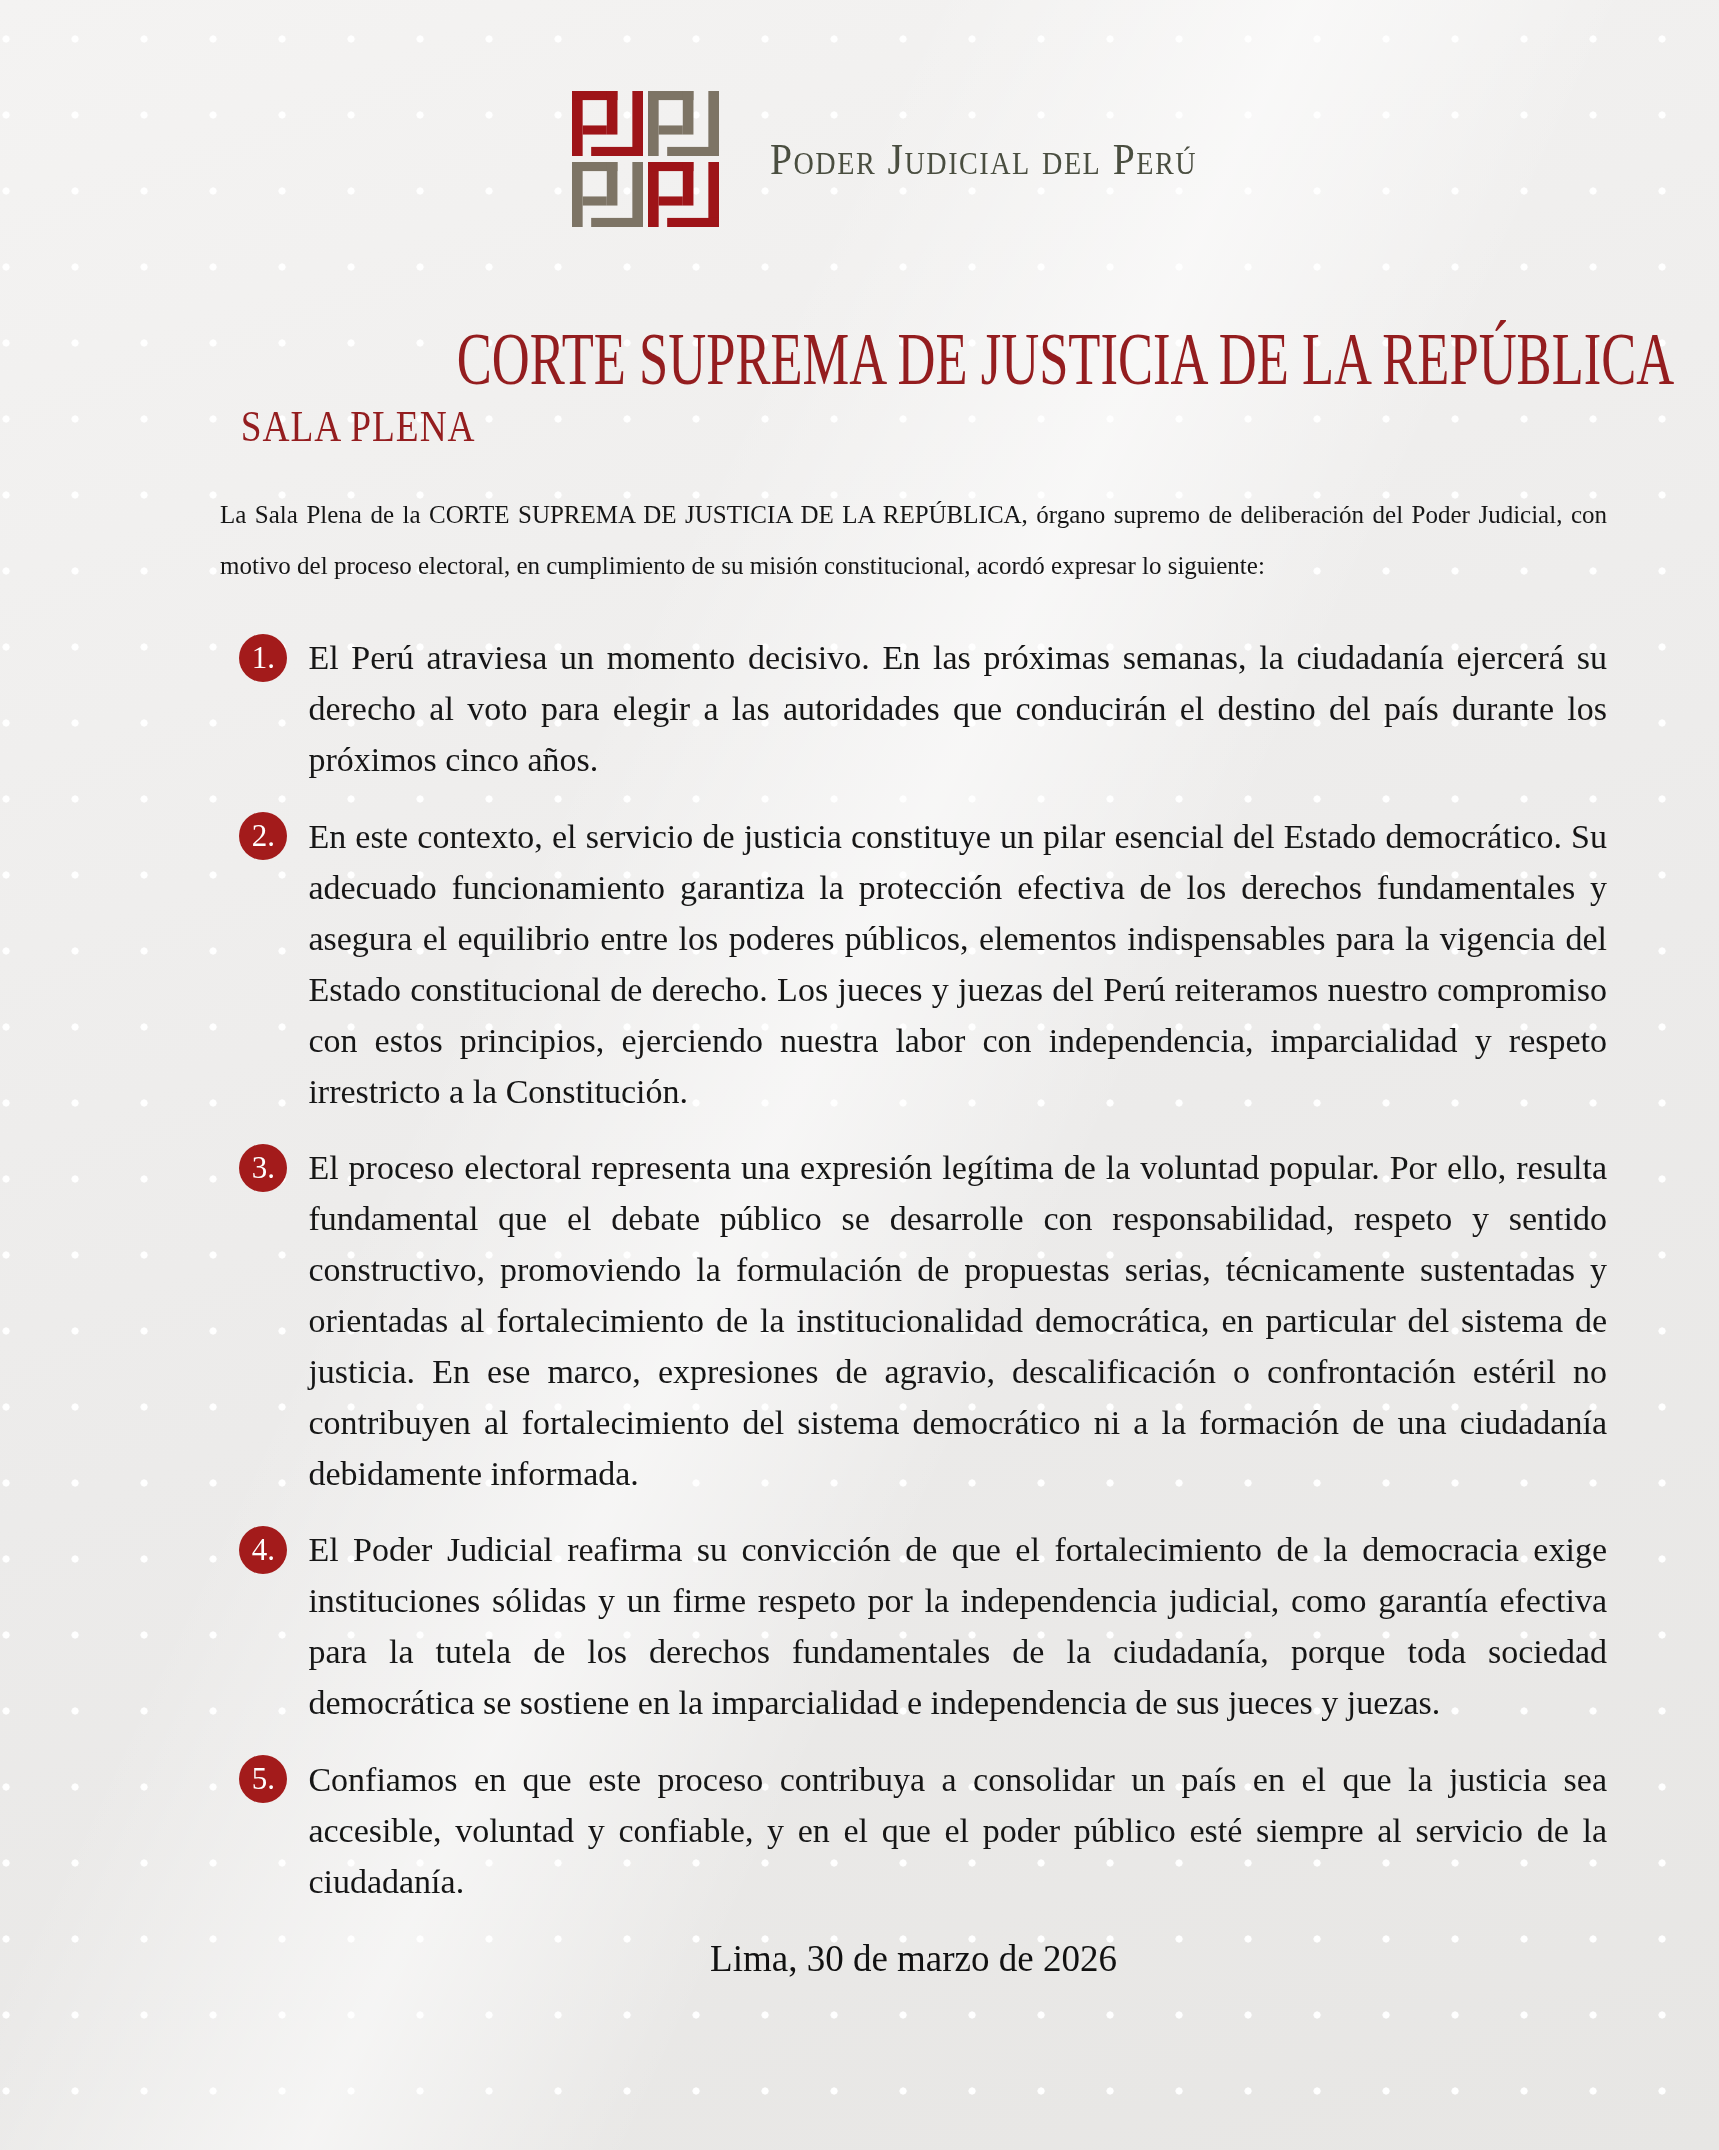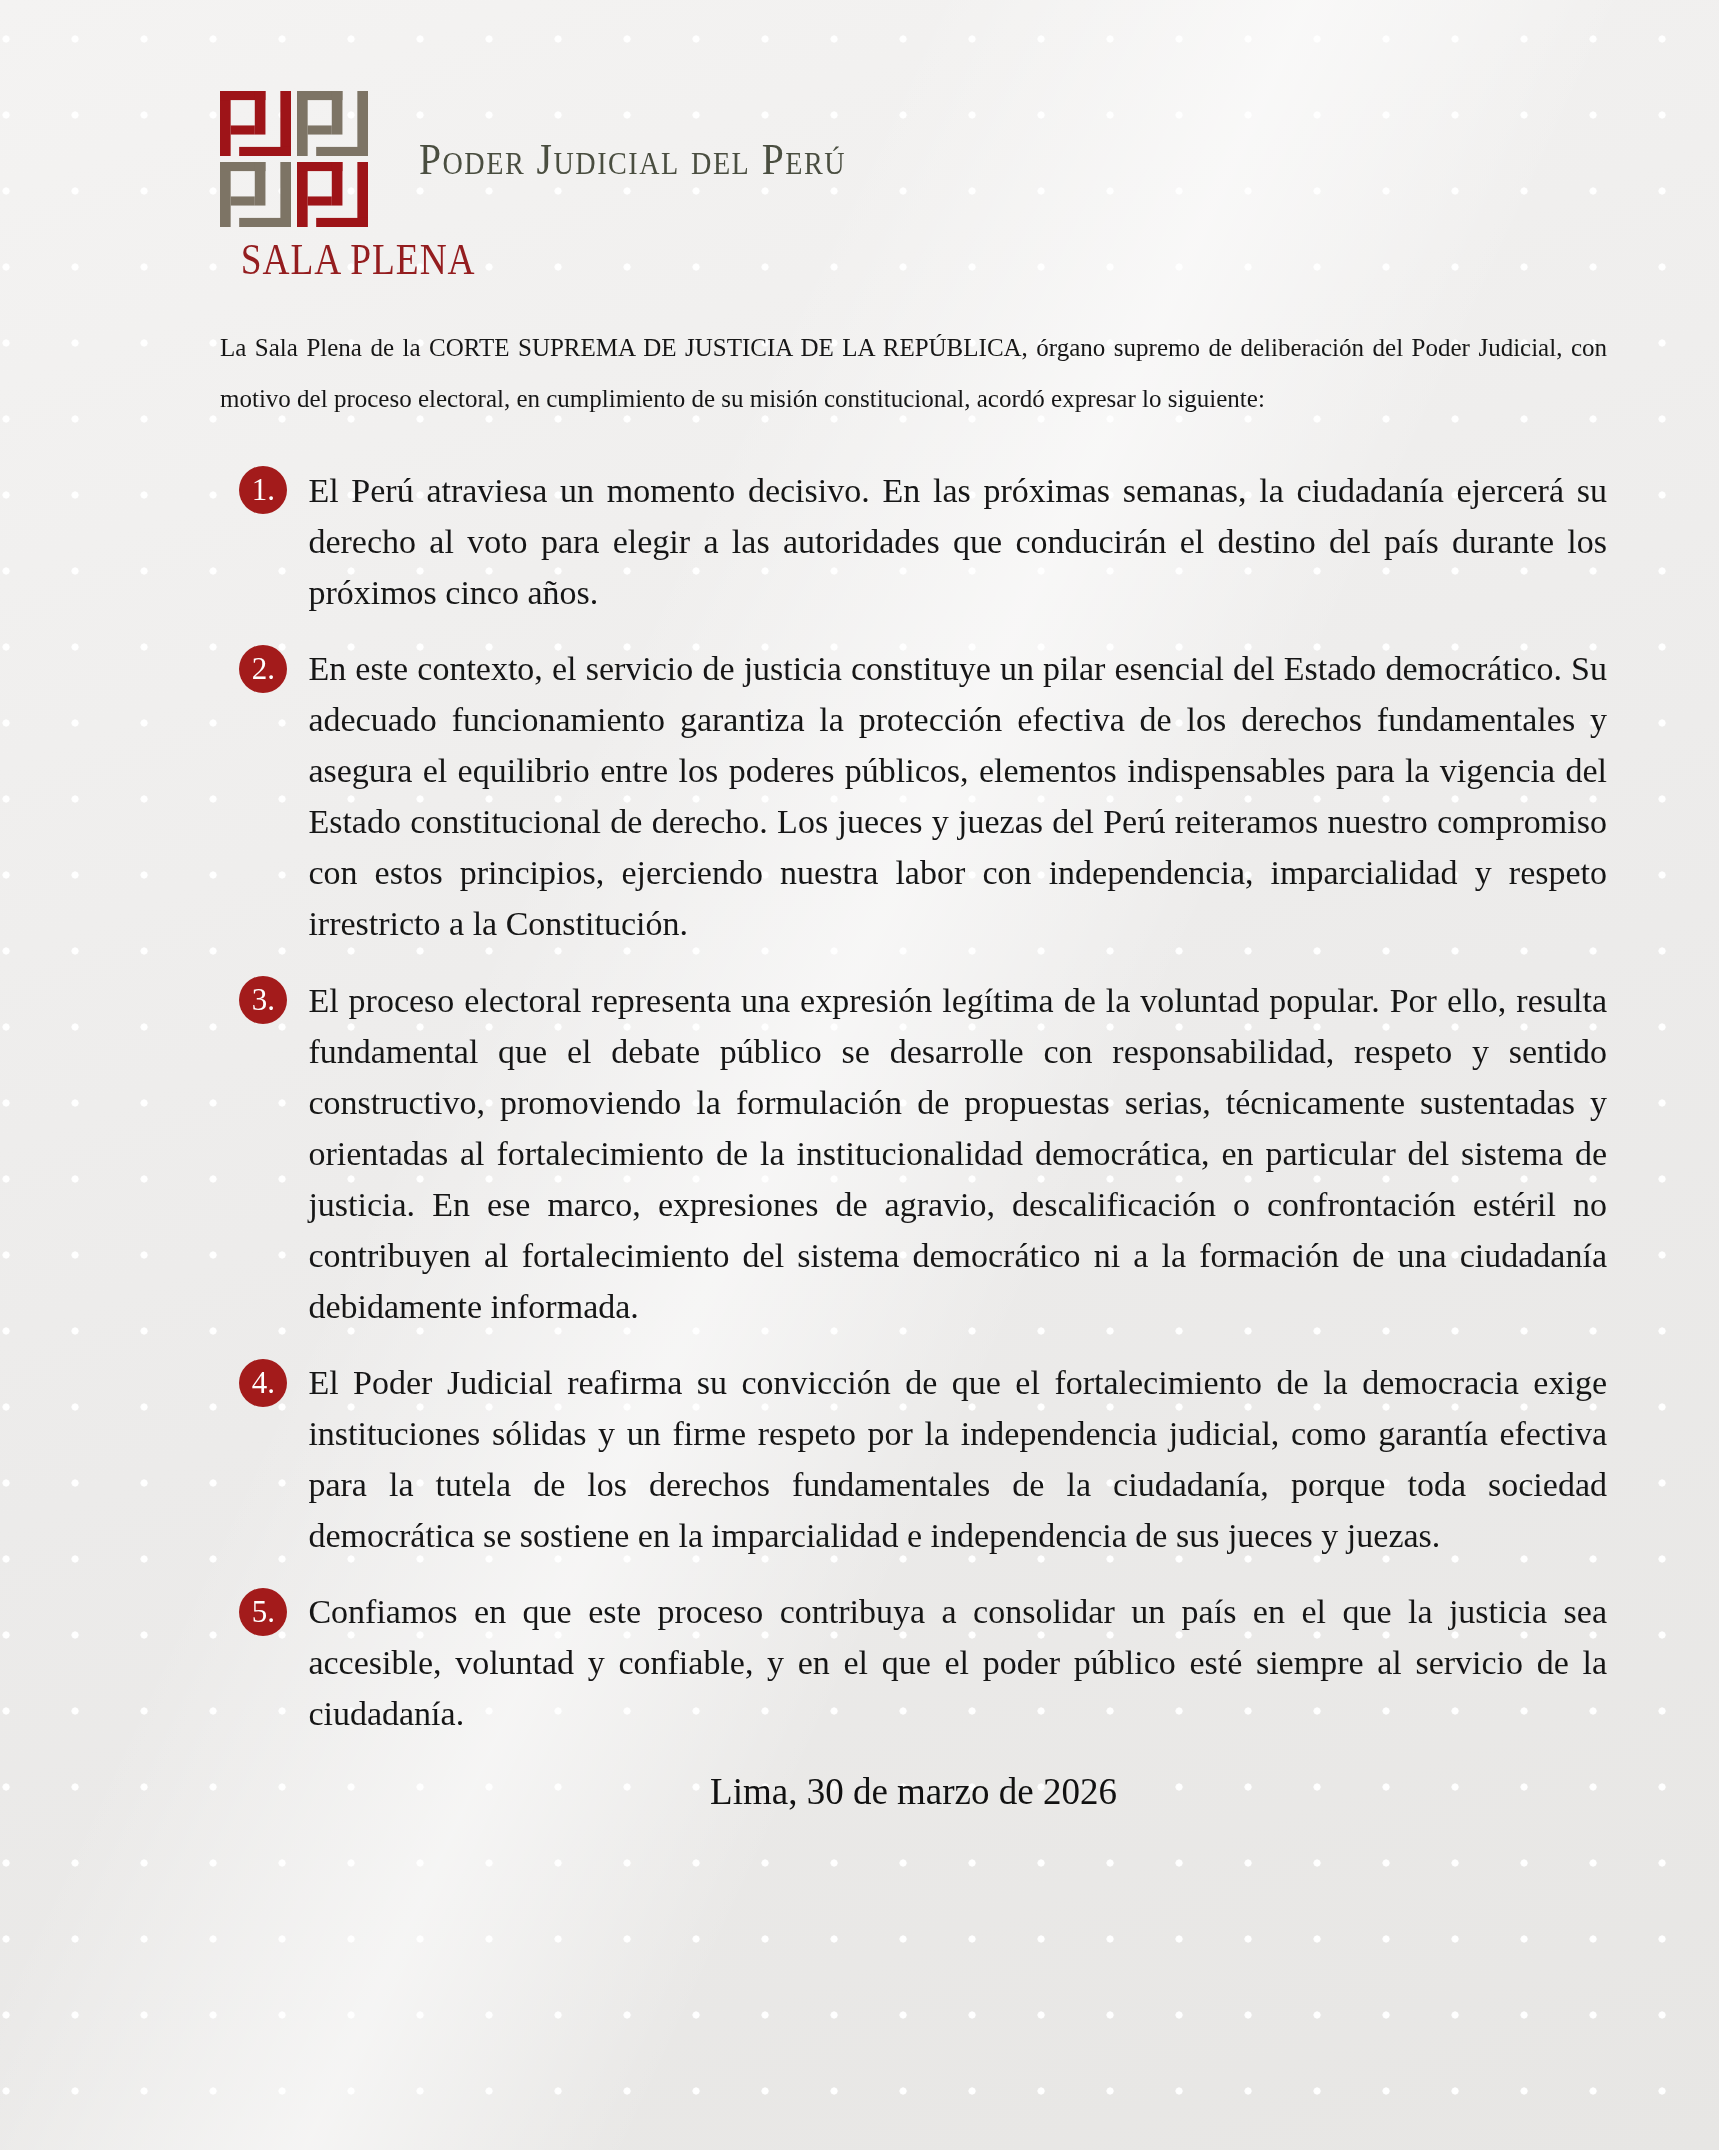--- a/index.html
+++ b/index.html
@@ -22,20 +22,21 @@
   .content {
     position: relative;
     padding: 0 113px 0 220px; 
   }
 
   
   .header-row {
     margin-top: 91px;
     display: flex;
     align-items: center;
+    justify-content: center;
   }
   .logo-grid {
     display: grid;
     grid-template-columns: 71px 71px;
     grid-auto-rows: 65px;
     gap: 5.5px;
     flex-shrink: 0;
   }
   .logo-grid svg { display: block; width: 71px; height: 65px; }
   .org-name {
@@ -172,20 +173,23 @@
             <rect x="49" y="0" width="15" height="67"></rect>
             <rect x="15" y="53" width="34" height="14"></rect>
             <rect x="85" y="0" width="15" height="100"></rect>
             <rect x="27" y="86" width="73" height="14"></rect>
           </g>
         </svg>
       </div>
       <div class="org-name">Poder Judicial del Perú</div>
     </div>
 
+    <div class="title-wrap">
+      <h1 class="page-title">CORTE SUPREMA DE JUSTICIA DE LA REPÚBLICA</h1>
+    </div>
     <div class="subtitle-wrap">
       <h2 class="page-subtitle">SALA PLENA</h2>
     </div>
 
     <p class="intro">La Sala Plena de la CORTE SUPREMA DE JUSTICIA DE LA REPÚBLICA, órgano supremo de deliberación del Poder Judicial, con motivo del proceso electoral, en cumplimiento de su misión constitucional, acordó expresar lo siguiente:</p>
 
     <div class="numbered-list">
 
       <div class="list-item">
         <div class="num-badge">1.</div>

